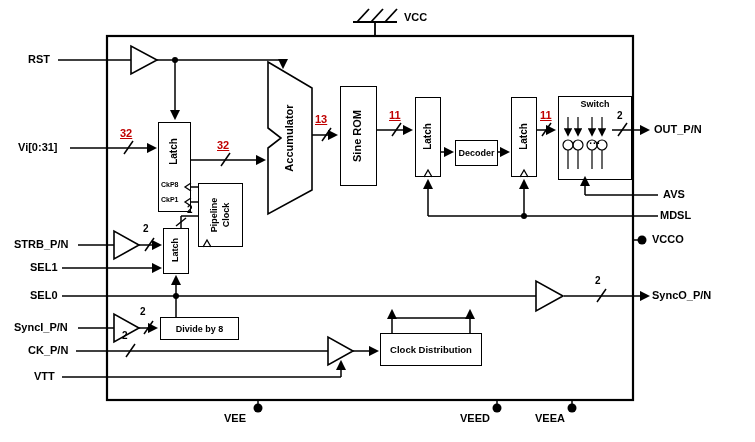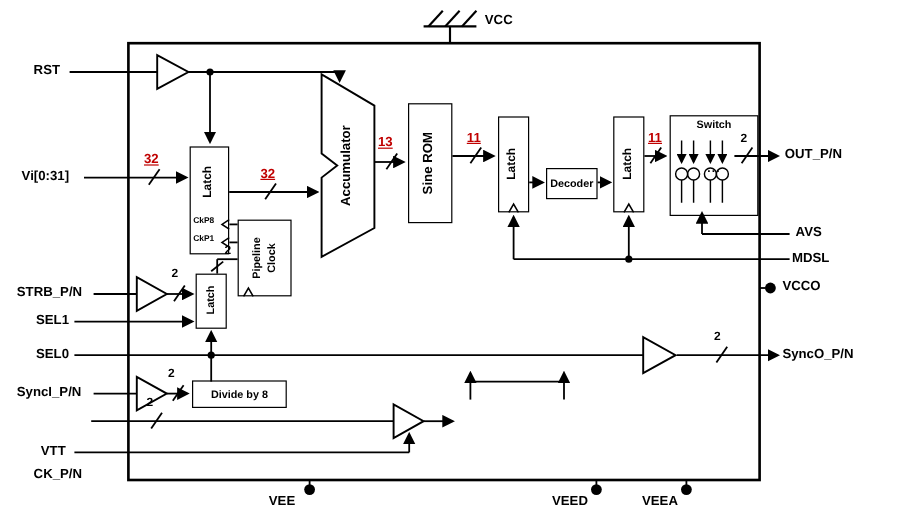--- a/index.html
+++ b/index.html
@@ -158,41 +158,44 @@
       </g>
     </svg>
     <div class="sw-dots">...</div>
   </div>
 
   <div class="blk" style="left:198px;top:183px;width:45px;height:64px;"></div>
   <div class="blk" style="left:163px;top:228px;width:26px;height:46px;"></div>
   <div class="blk blk-flex" style="left:160px;top:317px;width:79px;height:23px;font-size:9px;">
     <span>Divide by 8</span>
   </div>
+  <div class="blk blk-flex" style="left:380px;top:333px;width:102px;height:33px;font-size:9.5px;">
+    <span>Clock Distribution</span>
+  </div>
 
   <div class="vtxt" style="left:144px;top:145px;width:60px;height:13px;font-size:10px;">Latch</div>
   <div class="tiny" style="left:161px;top:181px;">CkP8</div>
   <div class="tiny" style="left:161px;top:196px;">CkP1</div>
   <div class="vtxt" style="left:245px;top:131px;width:90px;height:14px;font-size:11px;">Accumulator</div>
   <div class="vtxt" style="left:318px;top:129px;width:80px;height:14px;font-size:11px;">Sine ROM</div>
   <div class="vtxt" style="left:398px;top:130px;width:60px;height:13px;font-size:10px;">Latch</div>
   <div class="vtxt" style="left:494px;top:130px;width:60px;height:13px;font-size:10px;">Latch</div>
   <div class="vtxt" style="left:154px;top:244px;width:44px;height:12px;font-size:9px;">Latch</div>
   <div class="vtxt" style="left:190px;top:202px;width:60px;height:26px;display:flex;flex-direction:column;justify-content:center;">
     <div class="pl-line">Pipeline</div>
     <div class="pl-line">Clock</div>
   </div>
 
   <div class="pin" style="left:28px;top:53px;text-align:right;">RST</div>
   <div class="pin" style="left:18px;top:141px;">Vi[0:31]</div>
   <div class="pin" style="left:14px;top:238px;">STRB_P/N</div>
   <div class="pin" style="left:30px;top:261px;">SEL1</div>
   <div class="pin" style="left:30px;top:289px;">SEL0</div>
   <div class="pin" style="left:14px;top:321px;">SyncI_P/N</div>
-  <div class="pin" style="left:28px;top:344px;margin-top:45px;">CK_P/N</div>
+  <div class="pin" style="left:28px;top:344px;">CK_P/N</div>
   <div class="pin" style="left:34px;top:370px;">VTT</div>
 
   <div class="pin" style="left:654px;top:123px;">OUT_P/N</div>
   <div class="pin" style="left:663px;top:188px;">AVS</div>
   <div class="pin" style="left:660px;top:209px;">MDSL</div>
   <div class="pin" style="left:652px;top:233px;">VCCO</div>
   <div class="pin" style="left:652px;top:289px;">SyncO_P/N</div>
 
   <div class="pin" style="left:404px;top:11px;">VCC</div>
   <div class="pin" style="left:224px;top:412px;">VEE</div>

